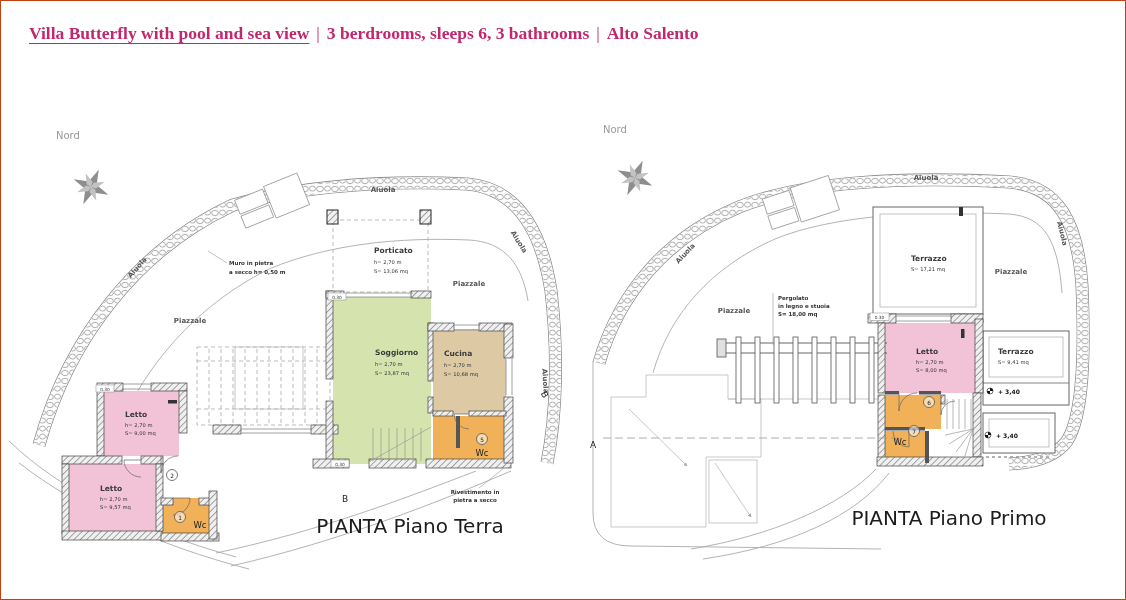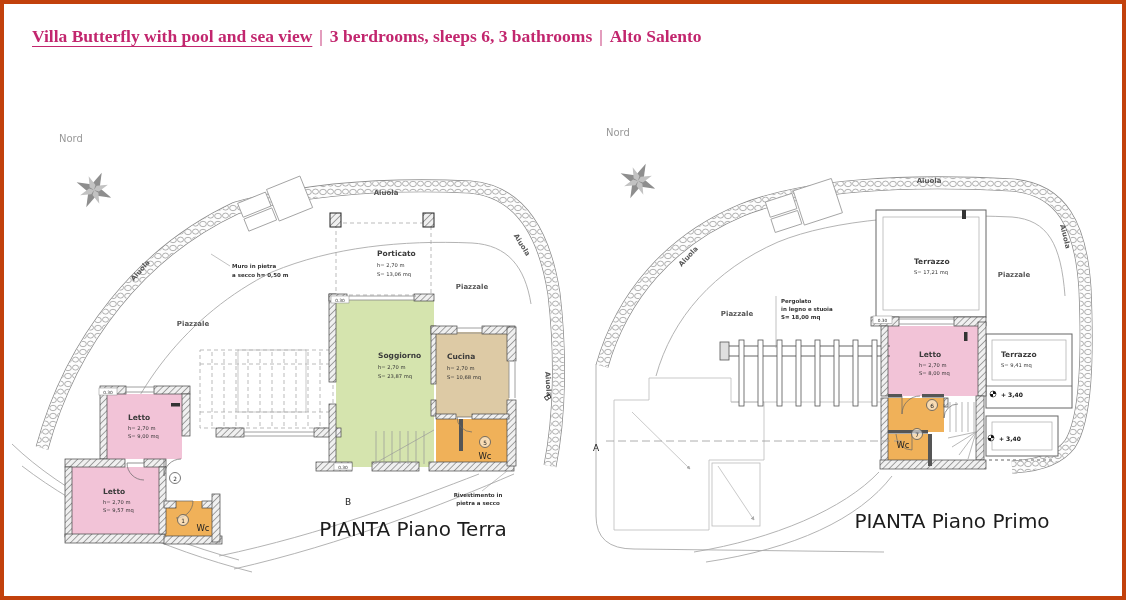--- a/index.html
+++ b/index.html
@@ -1,17 +1,17 @@
 <!DOCTYPE html>
 <html style="--accent: #c2266e; --room-pink: #f2c3d7; --room-green: #d5e4ae; --room-tan: #ddcaa5; --room-orange: #f0b159;"><head>
 <meta charset="utf-8">
 <style>
   html,body{margin:0;padding:0;background:#fff;}
   .page{position:relative;width:1126px;height:600px;background:#fff;overflow:hidden;
-        border:4px solid #c2410c;box-sizing:border-box;
+        border:1px solid #c2410c;box-sizing:border-box;
         font-family:"DejaVu Sans",sans-serif;}
   .header{position:absolute;left:28px;top:22px;white-space:nowrap;
           font-family:"Liberation Serif","DejaVu Serif",serif;
           font-size:17.5px;font-weight:600;color:var(--accent,#c2266e);}
   .header .title-link{text-decoration:underline;text-underline-offset:4px;
           text-decoration-thickness:1px;cursor:pointer;}
   .header .sep{margin:0 7px;font-weight:400;}
   svg{position:absolute;left:0;top:0;}
   
   .wall{fill:url(#hatch);stroke:#444;stroke-width:.7;}

